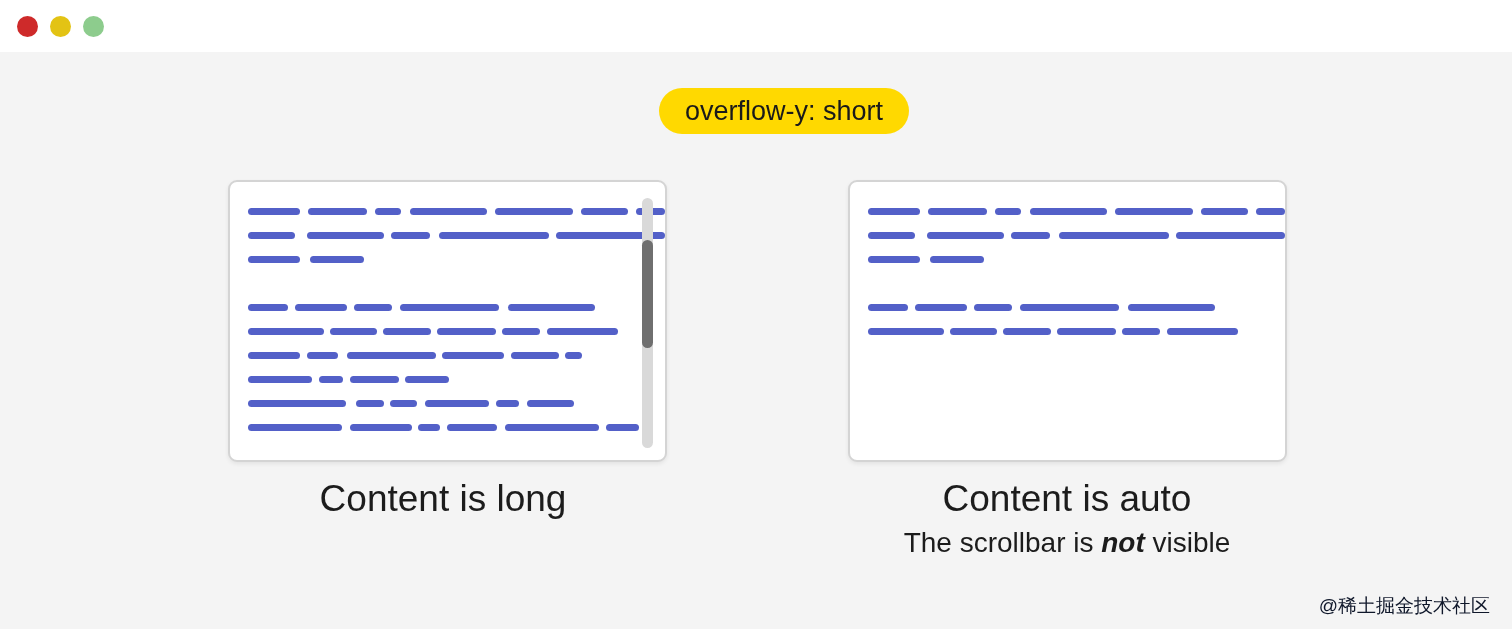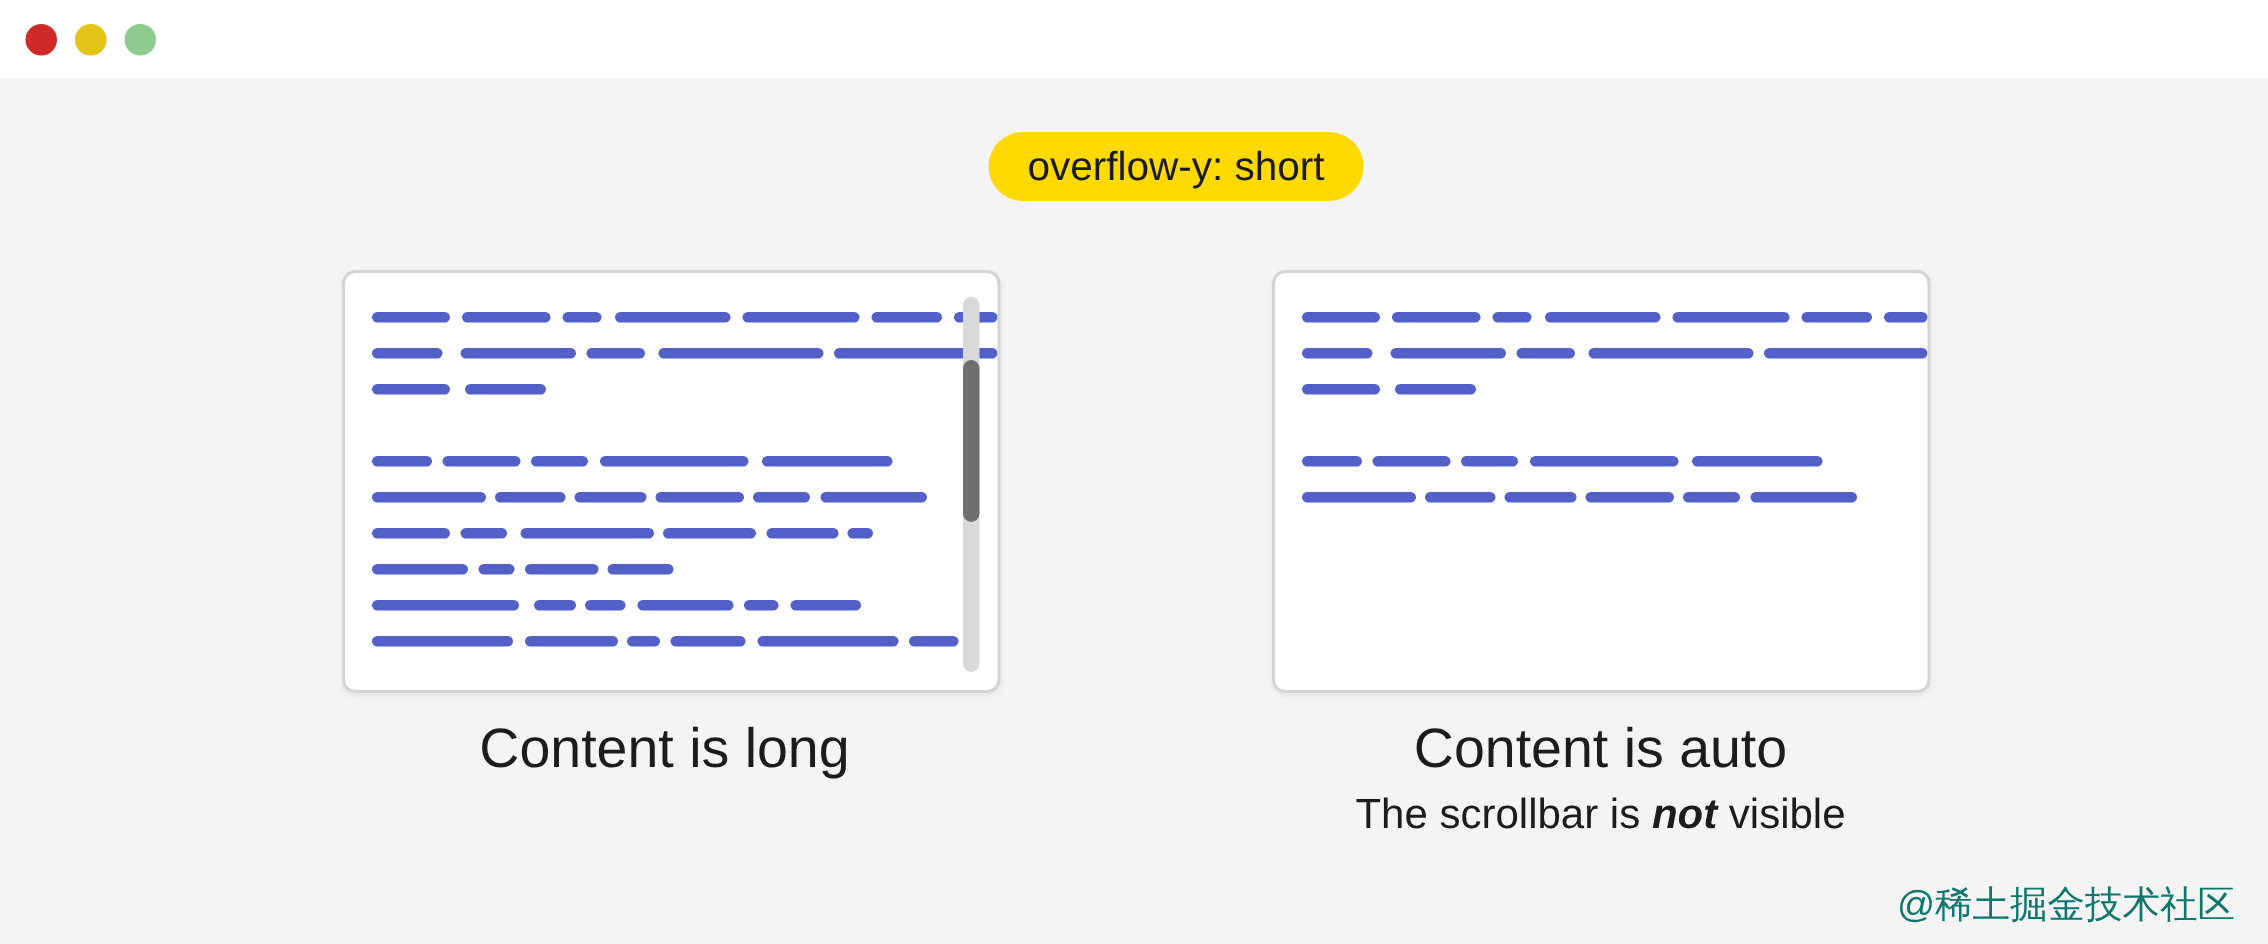--- a/index.html
+++ b/index.html
@@ -150,22 +150,22 @@
     font-weight: 400;
     margin: 0;
   }
   .caption-sub b { font-weight: 700; font-style: italic; }
 
   
   .watermark {
     position: absolute;
     right: 22px;
     bottom: 10px;
-    font-size: 25px;
-    color: #0f766e;
+    font-size: 19px;
+    color: #0f172a;
     white-space: nowrap;
   }
 </style>
 </head>
 <body>
 
 <div class="titlebar">
   <div class="traffic-lights">
     <span class="dot red"></span>
     <span class="dot yellow"></span>

